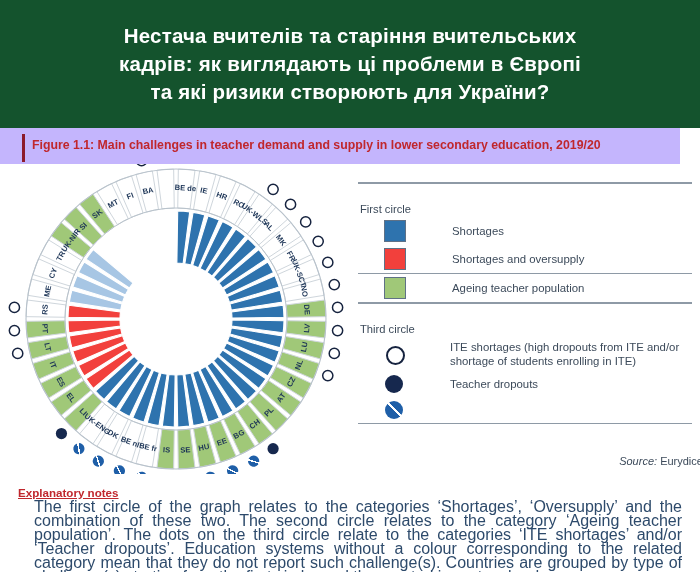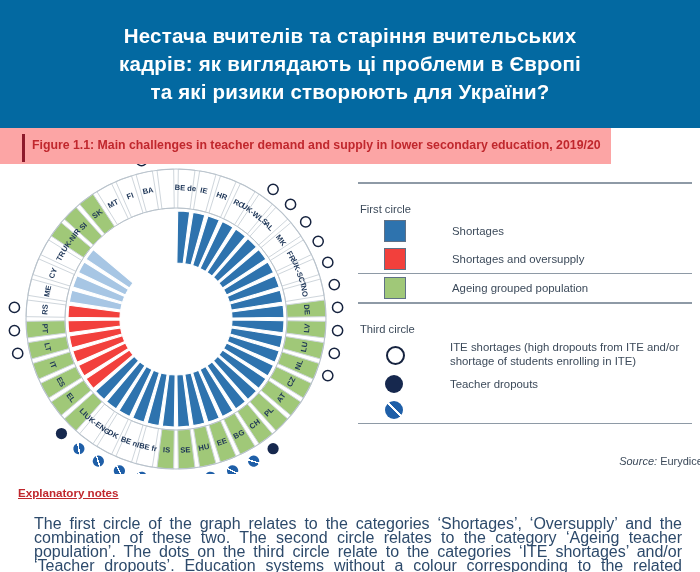--- a/index.html
+++ b/index.html
@@ -6,38 +6,38 @@
   body{
     width:700px;height:572px;overflow:hidden;
     background:#ffffff;
     font-family:"Liberation Sans", sans-serif;
   }
   #root{position:relative;width:700px;height:572px;}
 
   
   .title-banner{
     position:absolute;left:0;top:0;width:700px;height:128px;
-    background:#0369a1;
+    background:#14532d;
     display:flex;align-items:center;justify-content:center;
   }
   .title-banner .title-text{
     color:#ffffff;
     font-size:20.5px;
     line-height:28px;
     font-weight:600;
     text-align:center;
     letter-spacing:0.2px;
     padding:0 26px;
     white-space:pre-line;
   }
 
   
   .fig-wrap{
-    position:absolute;left:0;top:128px;width:611px;height:36px;
-    background:#fca5a5;
+    position:absolute;left:0;top:128px;width:680px;height:36px;
+    background:#c4b5fd;
   }
   .fig-rule{
     position:absolute;left:22px;top:6px;width:3px;height:28px;
     background:#8c1a2b;
   }
   .fig-caption{
     position:absolute;left:32px;top:10px;
     color:#c0272d;
     font-size:12.3px;font-weight:bold;
     white-space:nowrap;
@@ -94,21 +94,21 @@
     padding-right:8px;
   }
   .source-line em{font-style:italic;}
 
   
   .notes{
     position:absolute;left:18px;top:486px;width:664px;
   }
   .notes-head{
     color:#c0272d;font-size:11.6px;font-weight:bold;
-    text-decoration:underline;margin-bottom:18px;
+    text-decoration:underline;margin-bottom:1px;
   }
   .notes-body{
     color:#2d4a6b;font-size:16px;line-height:14px;
     text-align:justify;
     margin-left:16px;
   }
 </style>
 </head>
 <body>
 
@@ -332,21 +332,21 @@
           <div class="swatch" style="background: rgb(46, 115, 174);"></div>
           <div class="legend-label">Shortages</div>
         </div>
         <div class="legend-row">
           <div class="swatch" style="background: rgb(242, 64, 60);"></div>
           <div class="legend-label">Shortages and oversupply</div>
         </div>
         <div class="legend-rule"></div>
         <div class="legend-row">
           <div class="swatch" style="background: rgb(160, 200, 120);"></div>
-          <div class="legend-label">Ageing grouped population</div>
+          <div class="legend-label">Ageing teacher population</div>
         </div>
         <div class="legend-rule"></div>
         <div class="legend-head">Third circle</div>
         <div class="legend-row">
           <div class="dot-marker">
             <div class="dot-open"></div>
           </div>
           <div class="legend-label">ITE shortages (high dropouts from ITE and/or shortage of students enrolling in ITE)</div>
         </div>
         <div class="legend-row">

